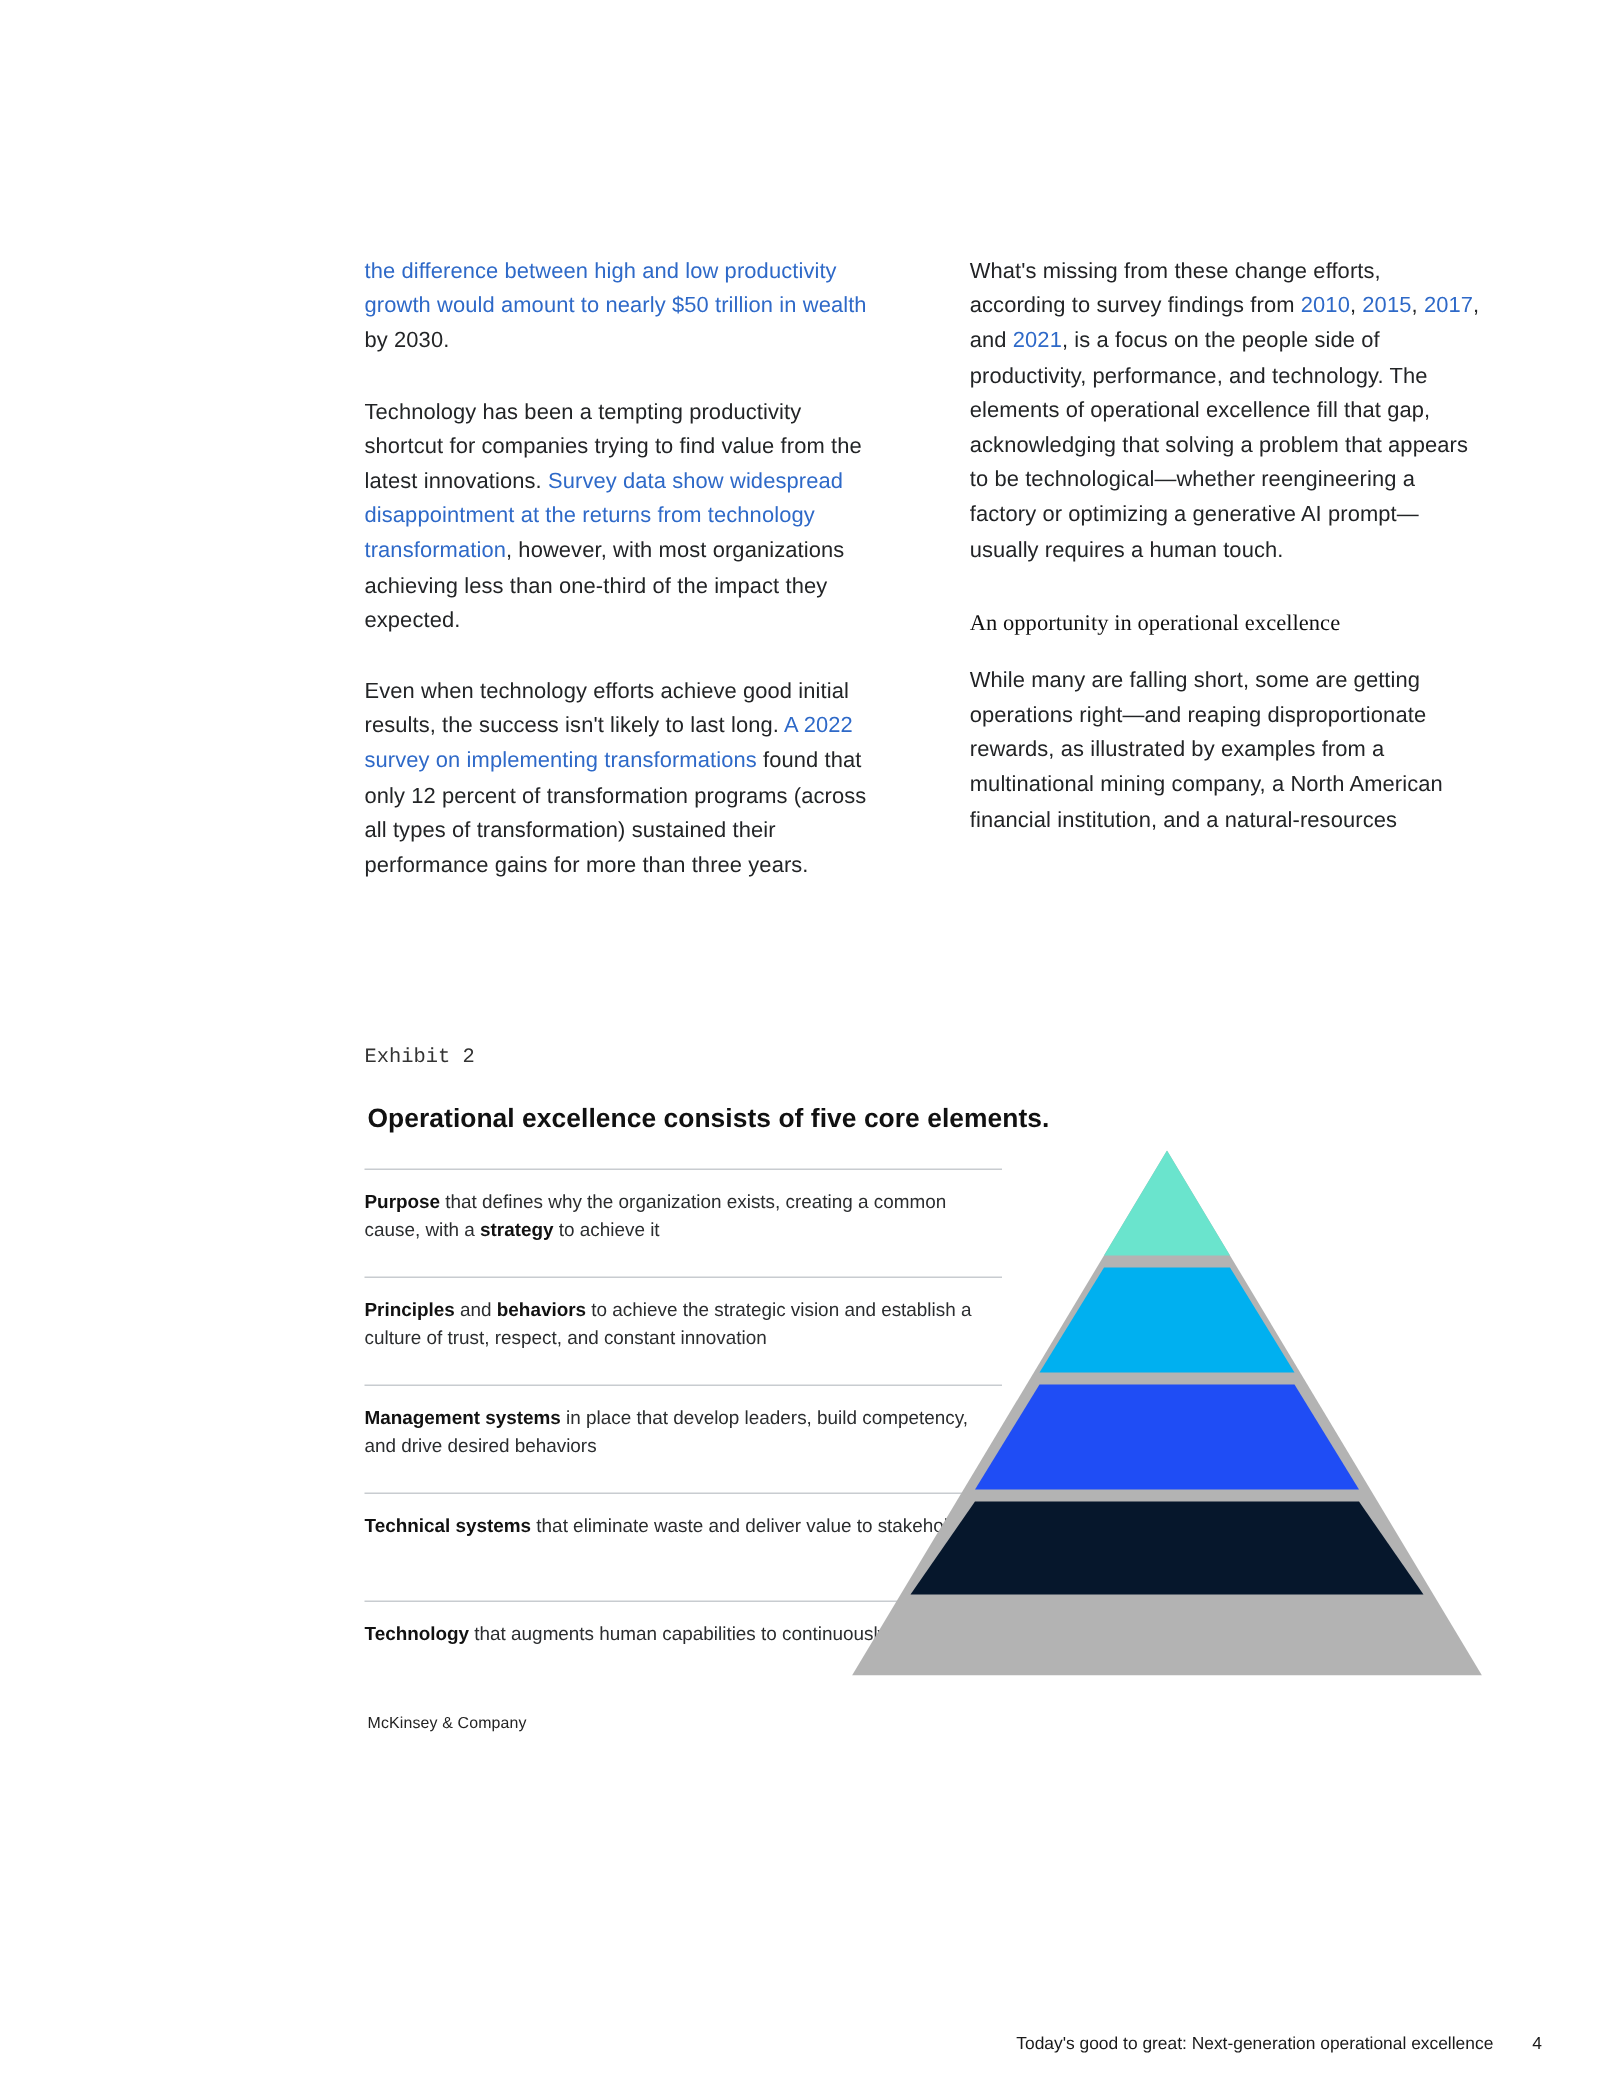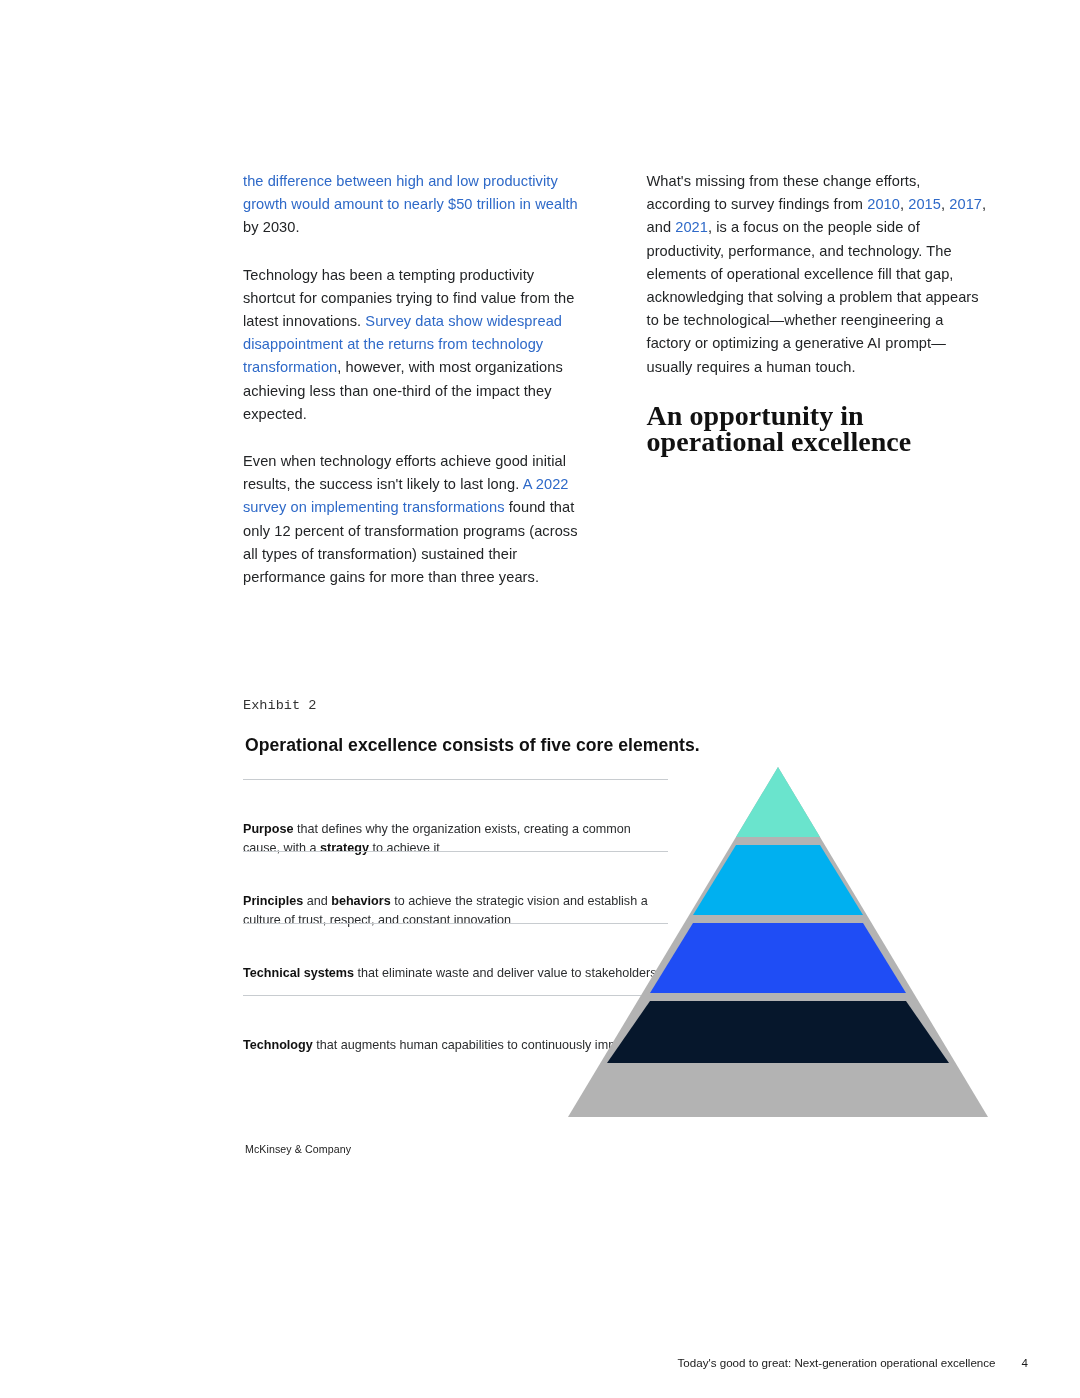--- a/index.html
+++ b/index.html
@@ -41,23 +41,23 @@
     letter-spacing: 0.005em;
   }
   .col p:last-child { margin-bottom: 0; margin-top: 12px; }
   .lnk {
     color: #2e69c8;
     text-decoration: none;
   }
 
   h2.section-head {
     font-family: "Liberation Serif", serif;
-    font-size: 28px;
+    font-size: 15px;
     line-height: 26px;
-    font-weight: 700;
+    font-weight: 400;
     color: #111;
     margin: 8px 0 14px 0;
     letter-spacing: 0.002em;
   }
 
   
   .exhibit-label {
     position: absolute;
     left: 243px;
     top: 698px;
@@ -97,21 +97,20 @@
     box-sizing: border-box;
     padding-top: 12px;
   }
   .row:last-child {
     border-bottom: none;
   }
   .row .txt {
     font-size: 12.6px;
     line-height: 19px;
     color: #2b2d2f;
-    margin-top: 28px;
   }
   .row .txt b { font-weight: 700; color:#111; }
 
   
   .pyramid {
     position: absolute;
     left: 325px;
     top: -12px;
     width: 420px;
     height: 350px;
@@ -165,20 +164,23 @@
       </p>
     </div>
 
     <div class="col">
       <p>
         <span>What's missing from these change efforts, according to survey findings from </span><a class="lnk" href="#">2010</a><span>, </span><a class="lnk" href="#">2015</a><span>, </span><a class="lnk" href="#">2017</a><span>, and </span><a class="lnk" href="#">2021</a><span>, is a focus on the people side of productivity, performance, and technology. The elements of operational excellence fill that gap, acknowledging that solving a problem that appears to be technological—whether reengineering a factory or optimizing a generative AI prompt—usually requires a human touch.</span>
       </p>
 
       <h2 class="section-head">An opportunity in operational excellence</h2>
 
+      <p>
+        <span>While many are falling short, some are getting operations right—and reaping disproportionate rewards, as illustrated by examples from a multinational mining company, a North American financial institution, and a natural-resources</span>
+      </p>
     </div>
   </div>
 
   <div class="exhibit-label">Exhibit 2</div>
   <div class="exhibit-title">Operational excellence consists of five core elements.</div>
 
   <div class="exhibit-body">
 
     <div class="rows">
 
@@ -187,20 +189,25 @@
           <b>Purpose</b><span> that defines why the organization exists, creating a common cause, with a </span><b>strategy</b><span> to achieve it</span>
         </div>
       </div>
 
       <div class="row">
         <div class="txt">
           <b>Principles</b><span> and </span><b>behaviors</b><span> to achieve the strategic vision and establish a culture of trust, respect, and constant innovation</span>
         </div>
       </div>
 
+      <div class="row">
+        <div class="txt">
+          <b>Management systems</b><span> in place that develop leaders, build competency, and drive desired behaviors</span>
+        </div>
+      </div>
 
       <div class="row">
         <div class="txt">
           <b>Technical systems</b><span> that eliminate waste and deliver value to stakeholders</span>
         </div>
       </div>
 
       <div class="row">
         <div class="txt">
           <b>Technology</b><span> that augments human capabilities to continuously improve</span>

